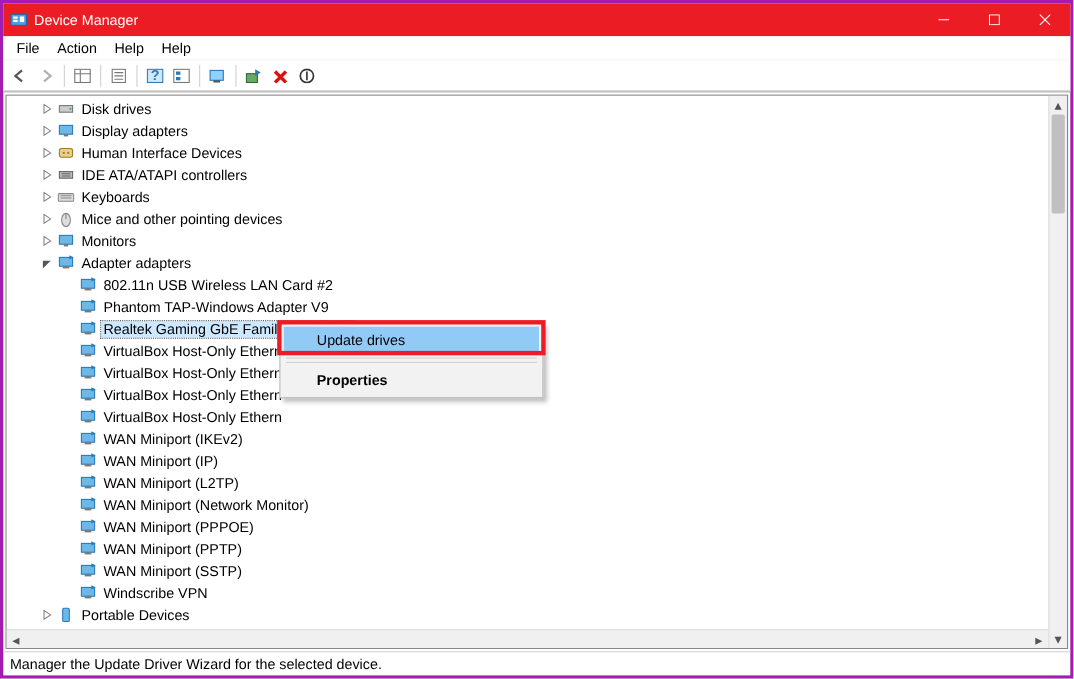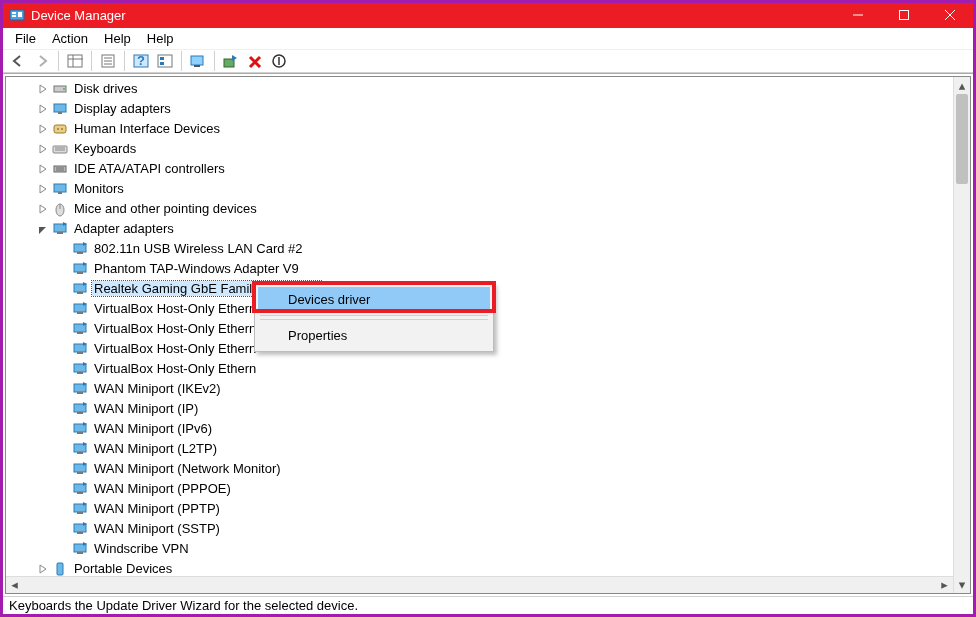--- a/index.html
+++ b/index.html
@@ -30,21 +30,21 @@
 .vscroll .thumb{position:absolute;left:2px;right:2px;top:17px;height:90px;background:#c0c0c0;border-radius:2px}
 .hscroll{position:absolute;left:0;right:17px;bottom:0;height:17px;background:#f0f0f0;border-top:1px solid #ddd;display:flex;justify-content:space-between}
 .hscroll .arrow{width:17px;display:flex;align-items:center;justify-content:center;color:#555}
 .ctx{position:absolute;left:248px;top:206px;width:240px;background:#f2f2f2;border:1px solid #bcbcbc;box-shadow:3px 3px 4px rgba(0,0,0,.25);padding:3px}
 .ctxitem{height:25px;display:flex;align-items:center;padding-left:30px}
 .ctxsep{height:1px;background:#d0d0d0;margin:3px 2px}
 .ctxhl{background:#91c9f7;}
 .redbox{position:absolute;border:4px solid #ec1c24;pointer-events:none}
 .redbox.outer{left:246px;top:204px;width:244px;height:32px}
 .status{height:22px;border-top:1px solid #d0d0d0;display:flex;align-items:center;padding:0 6px;font-size:12px}
-.bold{font-weight:400}
+.bold{font-weight:700}
 </style>
 </head>
 <body>
 
 <div class="window">
   <div class="titlebar">
     <span class="ti">
       <svg width="16" height="16">
           <rect x="1" y="3" width="14" height="10" fill="#4aa3df" stroke="#2064a0"></rect>
           <rect x="3" y="5" width="4" height="2" fill="#fff"></rect>
@@ -196,73 +196,73 @@
             <span class="lbl">Human Interface Devices</span>
           </div>
           <div class="node" style="padding-left:30px">
             <span class="expander">
               <svg width="10" height="10">
                 <path d="M2 1 L8 5 L2 9 Z" fill="none" stroke="#888"></path>
               </svg>
             </span>
             <span class="ic">
               <svg width="16" height="16">
+                <rect x="2" y="5" width="12" height="6" fill="#bbb" stroke="#666"></rect>
+                <line x1="4" y1="7" x2="12" y2="7" stroke="#666"></line>
+                <line x1="4" y1="9" x2="12" y2="9" stroke="#666"></line>
+              </svg>
+            </span>
+            <span class="lbl">IDE ATA/ATAPI controllers</span>
+          </div>
+          <div class="node" style="padding-left:30px">
+            <span class="expander">
+              <svg width="10" height="10">
+                <path d="M2 1 L8 5 L2 9 Z" fill="none" stroke="#888"></path>
+              </svg>
+            </span>
+            <span class="ic">
+              <svg width="16" height="16">
                 <rect x="1" y="5" width="14" height="7" rx="1" fill="#ddd" stroke="#888"></rect>
                 <line x1="3" y1="7" x2="13" y2="7" stroke="#888"></line>
                 <line x1="3" y1="9" x2="13" y2="9" stroke="#888"></line>
               </svg>
             </span>
             <span class="lbl">Keyboards</span>
           </div>
           <div class="node" style="padding-left:30px">
             <span class="expander">
               <svg width="10" height="10">
                 <path d="M2 1 L8 5 L2 9 Z" fill="none" stroke="#888"></path>
               </svg>
             </span>
             <span class="ic">
               <svg width="16" height="16">
-                <rect x="2" y="5" width="12" height="6" fill="#bbb" stroke="#666"></rect>
-                <line x1="4" y1="7" x2="12" y2="7" stroke="#666"></line>
-                <line x1="4" y1="9" x2="12" y2="9" stroke="#666"></line>
-              </svg>
-            </span>
-            <span class="lbl">IDE ATA/ATAPI controllers</span>
-          </div>
-          <div class="node" style="padding-left:30px">
-            <span class="expander">
-              <svg width="10" height="10">
-                <path d="M2 1 L8 5 L2 9 Z" fill="none" stroke="#888"></path>
-              </svg>
-            </span>
-            <span class="ic">
-              <svg width="16" height="16">
-                <rect x="2" y="3" width="12" height="8" fill="#6cb8e6" stroke="#2a7ab8"></rect>
-                <rect x="6" y="11" width="4" height="2" fill="#777"></rect>
-              </svg>
-            </span>
-            <span class="lbl">Monitors</span>
-          </div>
-          <div class="node" style="padding-left:30px">
-            <span class="expander">
-              <svg width="10" height="10">
-                <path d="M2 1 L8 5 L2 9 Z" fill="none" stroke="#888"></path>
-              </svg>
-            </span>
-            <span class="ic">
-              <svg width="16" height="16">
                 <ellipse cx="8" cy="9" rx="4" ry="6" fill="#ddd" stroke="#888"></ellipse>
                 <line x1="8" y1="3" x2="8" y2="8" stroke="#888"></line>
               </svg>
             </span>
             <span class="lbl">Mice and other pointing devices</span>
           </div>
           <div class="node" style="padding-left:30px">
             <span class="expander">
               <svg width="10" height="10">
+                <path d="M2 1 L8 5 L2 9 Z" fill="none" stroke="#888"></path>
+              </svg>
+            </span>
+            <span class="ic">
+              <svg width="16" height="16">
+                <rect x="2" y="3" width="12" height="8" fill="#6cb8e6" stroke="#2a7ab8"></rect>
+                <rect x="6" y="11" width="4" height="2" fill="#777"></rect>
+              </svg>
+            </span>
+            <span class="lbl">Monitors</span>
+          </div>
+          <div class="node" style="padding-left:30px">
+            <span class="expander">
+              <svg width="10" height="10">
                 <path d="M1 3 L8 3 L1 10 Z" fill="#555"></path>
               </svg>
             </span>
             <span class="ic">
               <svg width="16" height="16">
                 <rect x="2" y="3" width="12" height="8" fill="#6cb8e6" stroke="#2a7ab8"></rect>
                 <rect x="5" y="11" width="6" height="2" fill="#777"></rect>
                 <path d="M11 1 L15 3 L11 5" fill="#2a7ab8"></path>
               </svg>
             </span>
@@ -359,31 +359,20 @@
           <div class="node" style="padding-left:50px">
             <span class="expander"></span>
             <span class="ic">
               <svg width="16" height="16">
                 <rect x="2" y="3" width="12" height="8" fill="#6cb8e6" stroke="#2a7ab8"></rect>
                 <rect x="5" y="11" width="6" height="2" fill="#777"></rect>
                 <path d="M11 1 L15 3 L11 5" fill="#2a7ab8"></path>
               </svg>
             </span>
             <span class="lbl">WAN Miniport (IP)</span>
-          </div>
-          <div class="node" style="padding-left:50px">
-            <span class="expander"></span>
-            <span class="ic">
-              <svg width="16" height="16">
-                <rect x="2" y="3" width="12" height="8" fill="#6cb8e6" stroke="#2a7ab8"></rect>
-                <rect x="5" y="11" width="6" height="2" fill="#777"></rect>
-                <path d="M11 1 L15 3 L11 5" fill="#2a7ab8"></path>
-              </svg>
-            </span>
-            <span class="lbl">WAN Miniport (IPv6)</span>
           </div>
           <div class="node" style="padding-left:50px">
             <span class="expander"></span>
             <span class="ic">
               <svg width="16" height="16">
                 <rect x="2" y="3" width="12" height="8" fill="#6cb8e6" stroke="#2a7ab8"></rect>
                 <rect x="5" y="11" width="6" height="2" fill="#777"></rect>
                 <path d="M11 1 L15 3 L11 5" fill="#2a7ab8"></path>
               </svg>
             </span>
@@ -463,28 +452,28 @@
         <div class="arrow">▸</div>
       </div>
       <div class="vscroll">
         <div class="arrow" style="position:absolute;top:0;left:0;right:0">▴</div>
         <div class="thumb"></div>
         <div class="arrow" style="position:absolute;bottom:0;left:0;right:0">▾</div>
       </div>
 
       <div class="ctx" id="ctx">
           <div class="ctxitem ctxhl">
-            <span>Devices driver</span>
+            <span>Update drives</span>
           </div>
           <div class="ctxsep"></div>
           <div class="ctxsep"></div>
           <div class="ctxitem">
             <span class="bold">Properties</span>
           </div>
         </div>
       <div class="redbox outer"></div>
     </div>
   </div>
 
   <div class="status">
-    <span>Keyboards the Update Driver Wizard for the selected device.</span>
+    <span>Manager the Update Driver Wizard for the selected device.</span>
   </div>
 </div>
 
 </body></html>

